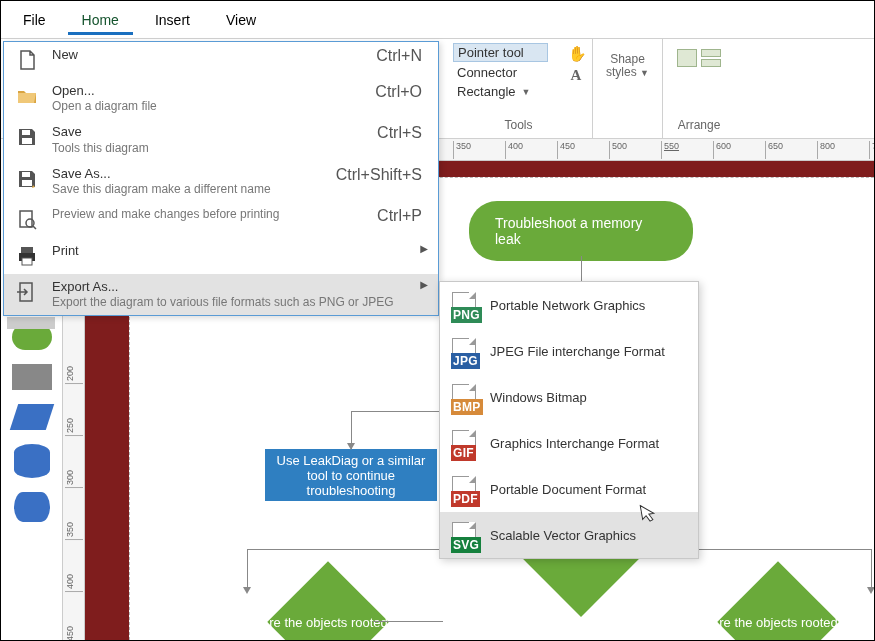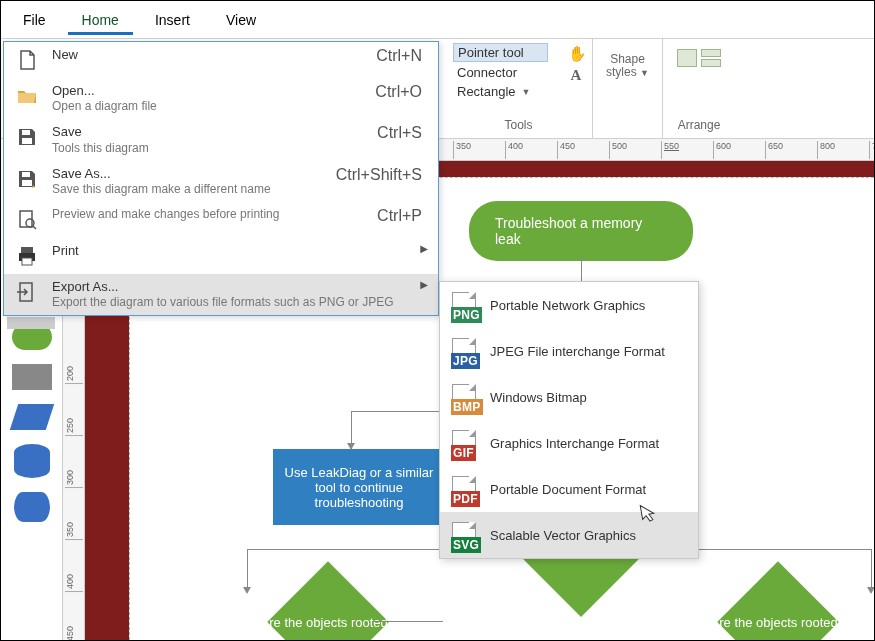--- a/index.html
+++ b/index.html
@@ -172,21 +172,21 @@
 <div class="canvas">
   <div class="page-edge"></div>
 
   <div class="shape-term" style="left:384px; top:40px; width:224px;">
     <span>Troubleshoot a memory leak</span>
   </div>
 
   <div class="conn v" style="left:496px; top:95px; height:55px;"></div>
   <div class="arrowhead" style="left:492px; top:148px;"></div>
 
-  <div class="shape-proc-blue" style="left:188px; top:288px; width:172px; height:76px;">
+  <div class="shape-proc-blue" style="left:180px; top:288px; width:172px; height:52px;">
     <span>Use LeakDiag or a similar tool to continue troubleshooting</span>
   </div>
 
   <div class="conn v" style="left:266px; top:250px; height:38px;"></div>
   <div class="conn h" style="left:266px; top:250px; width:110px;"></div>
   <div class="arrowhead" style="left:262px; top:282px;"></div>
 
   <div class="shape-diamond" style="left:448px; top:340px; width:96px; height:96px;">
     <span>Predominant object size</span>
   </div>

